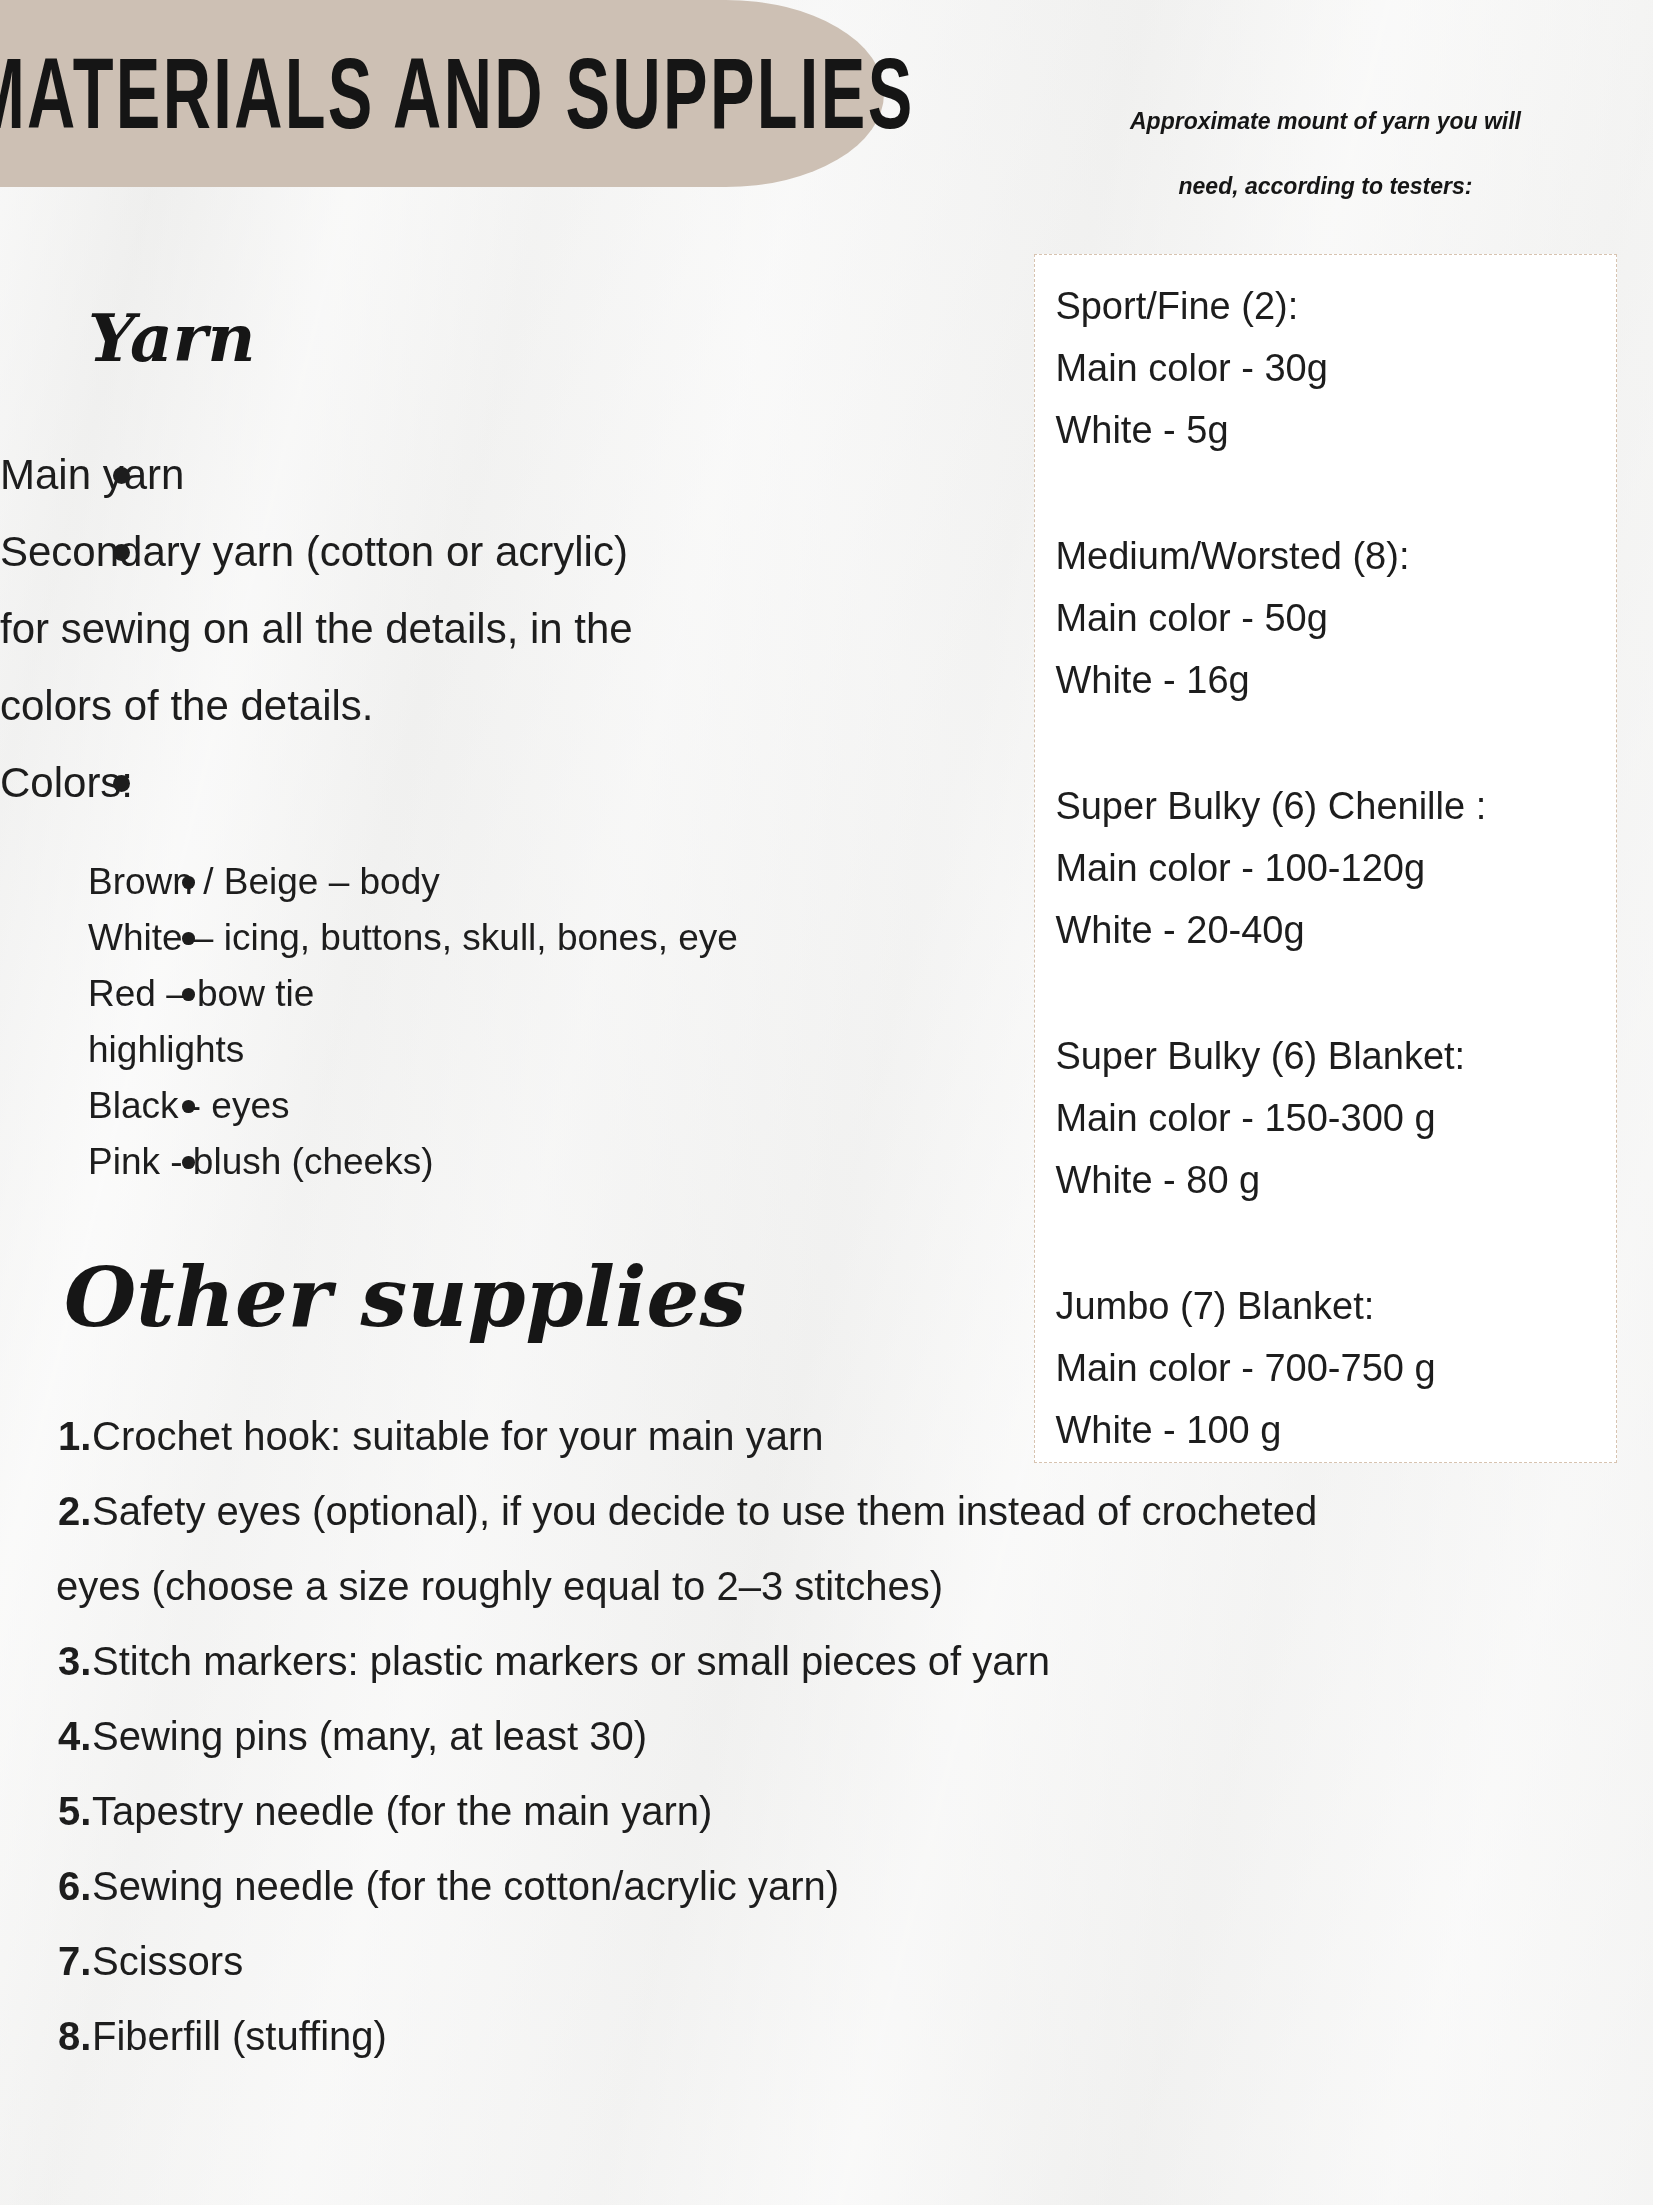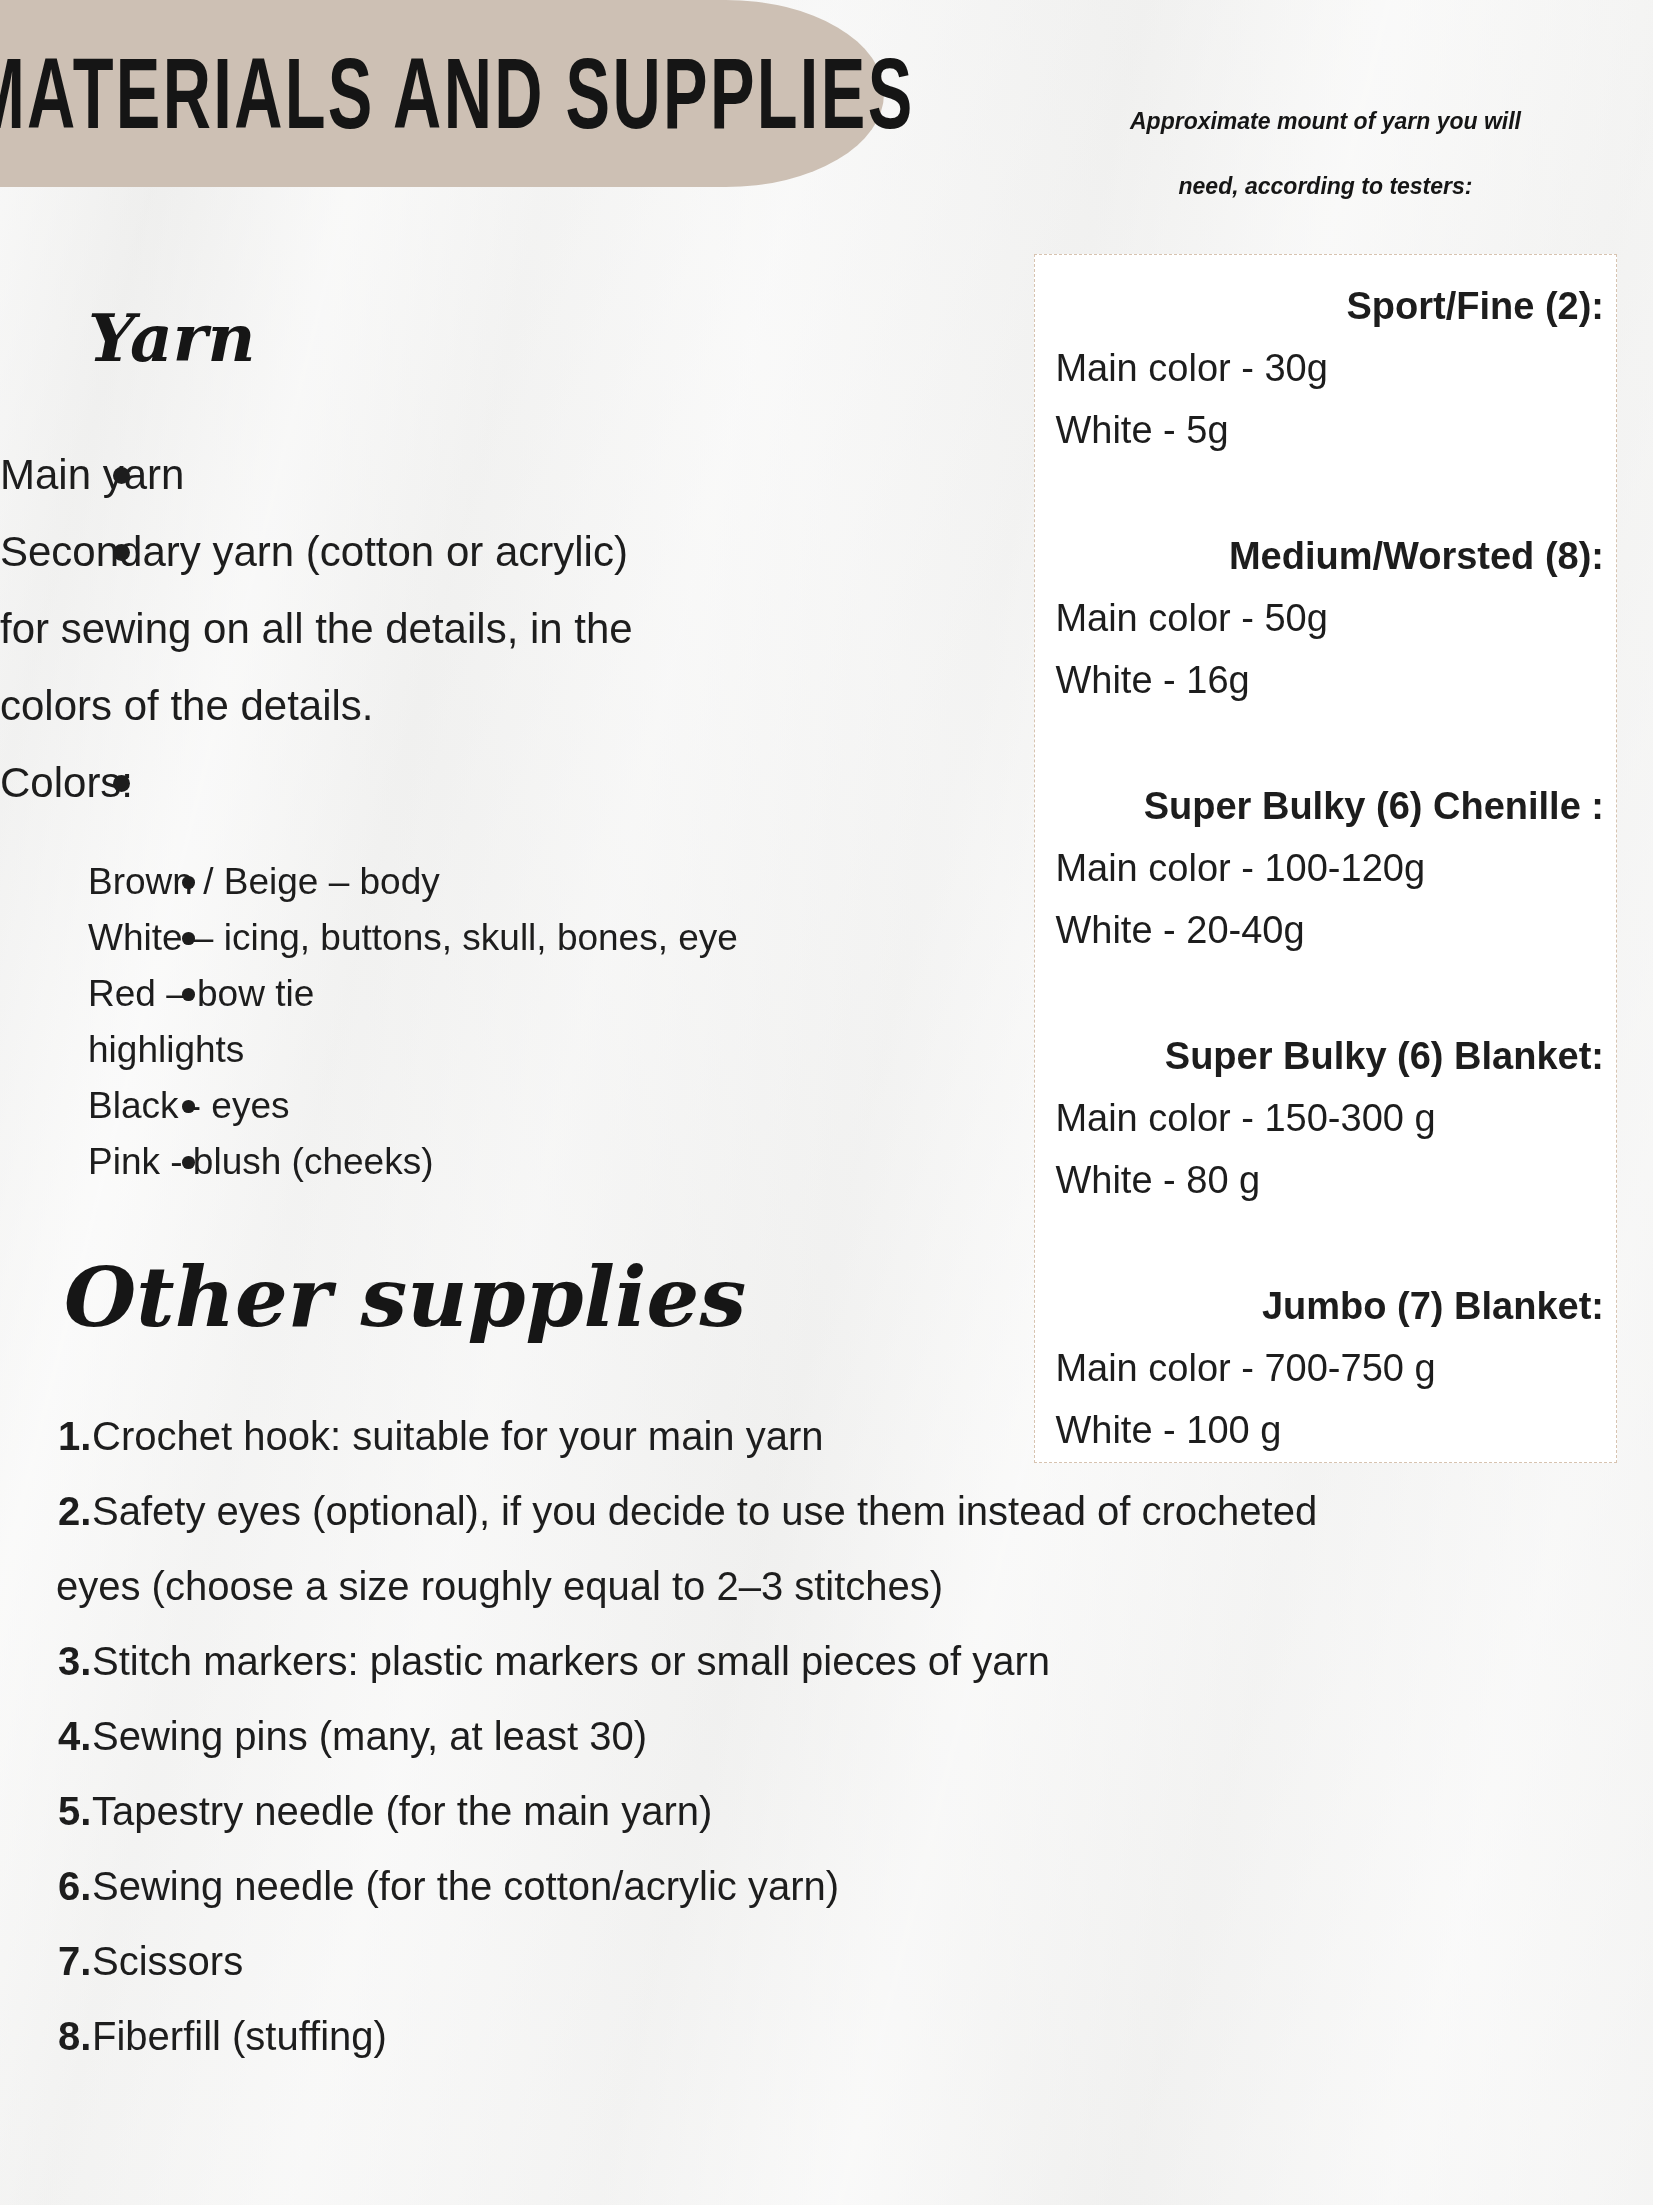--- a/index.html
+++ b/index.html
@@ -61,21 +61,21 @@
   }
   .amounts-box{
     position:absolute; left:1034px; top:254px; width:583px; height:1209px;
     box-sizing:border-box; background:#ffffff;
     border:1.7px dashed #d7c3b0;
     padding:20.4px 12px 0 20.4px;
   }
   .amount-group{ margin-bottom:64px; }
   .amount-group:last-child{ margin-bottom:0; }
   .amount-line{ height:62px; line-height:62px; font-size:38px; white-space:nowrap; }
-  .amount-label{ font-weight:700;text-align:right; }
+  .amount-label{ font-weight:400; }
 </style>
 </head>
 <body>
 
 <div class="page">
 
   <div class="banner">
     <span class="banner-title">MATERIALS AND SUPPLIES</span>
   </div>
 

